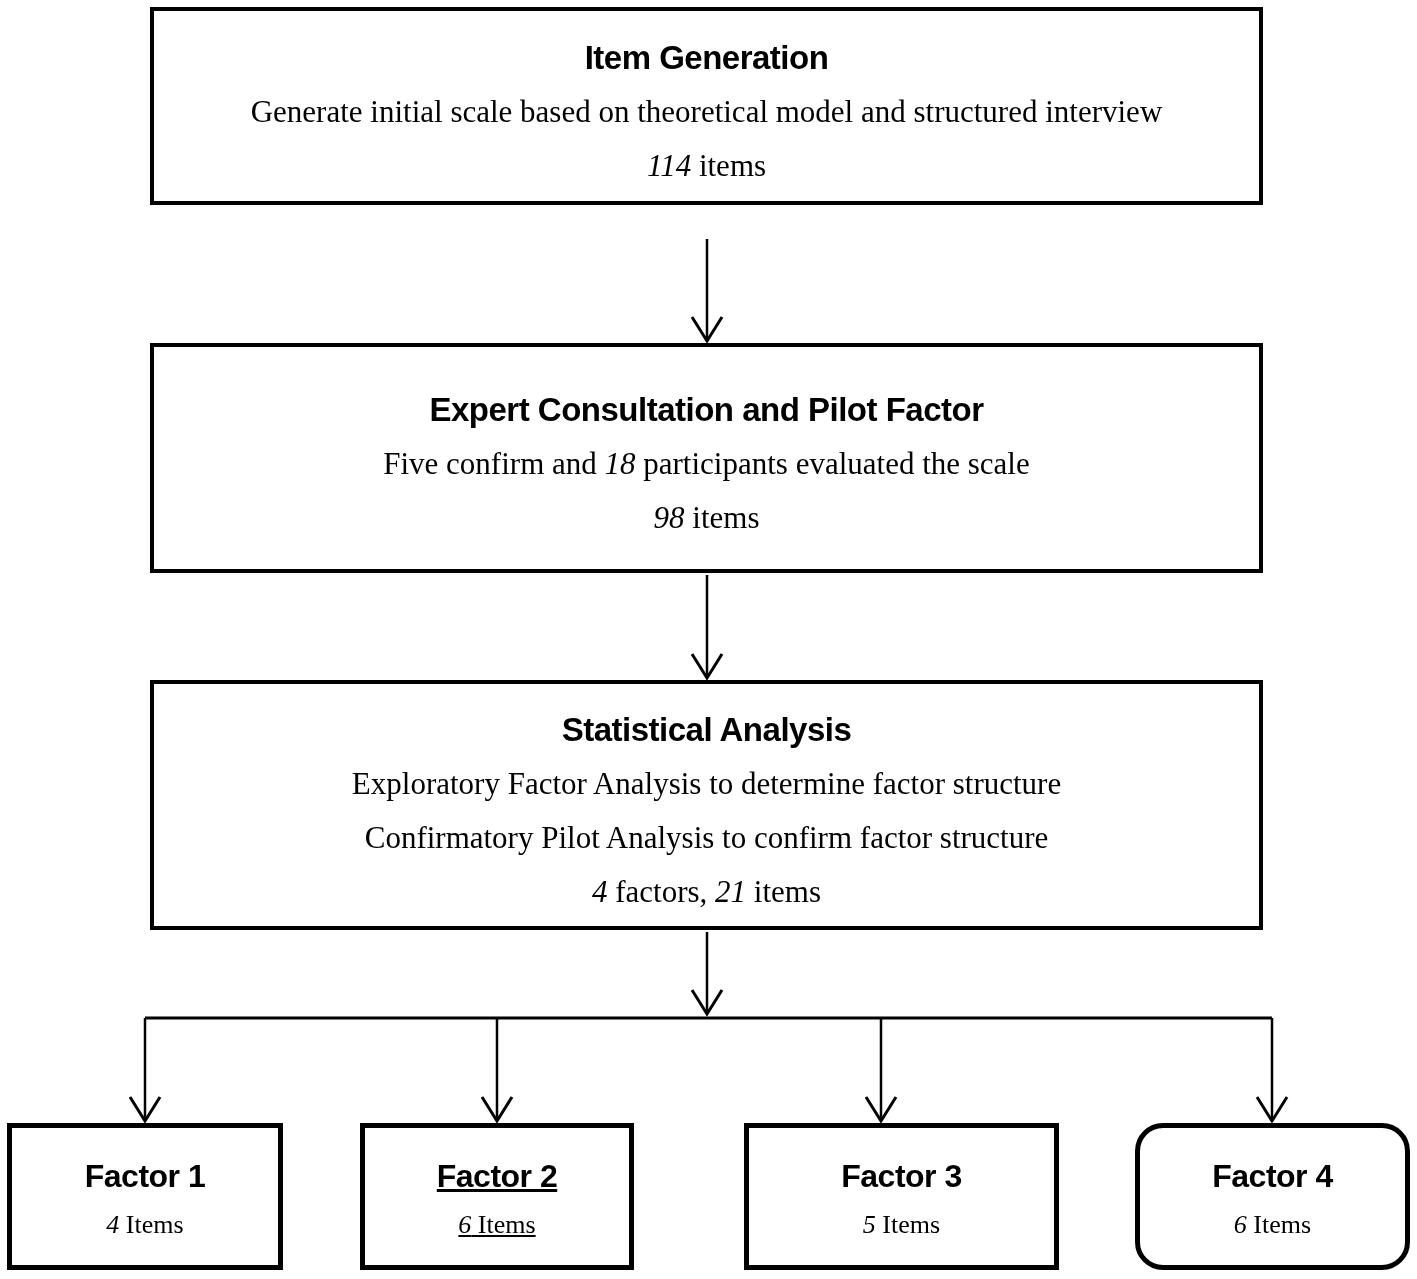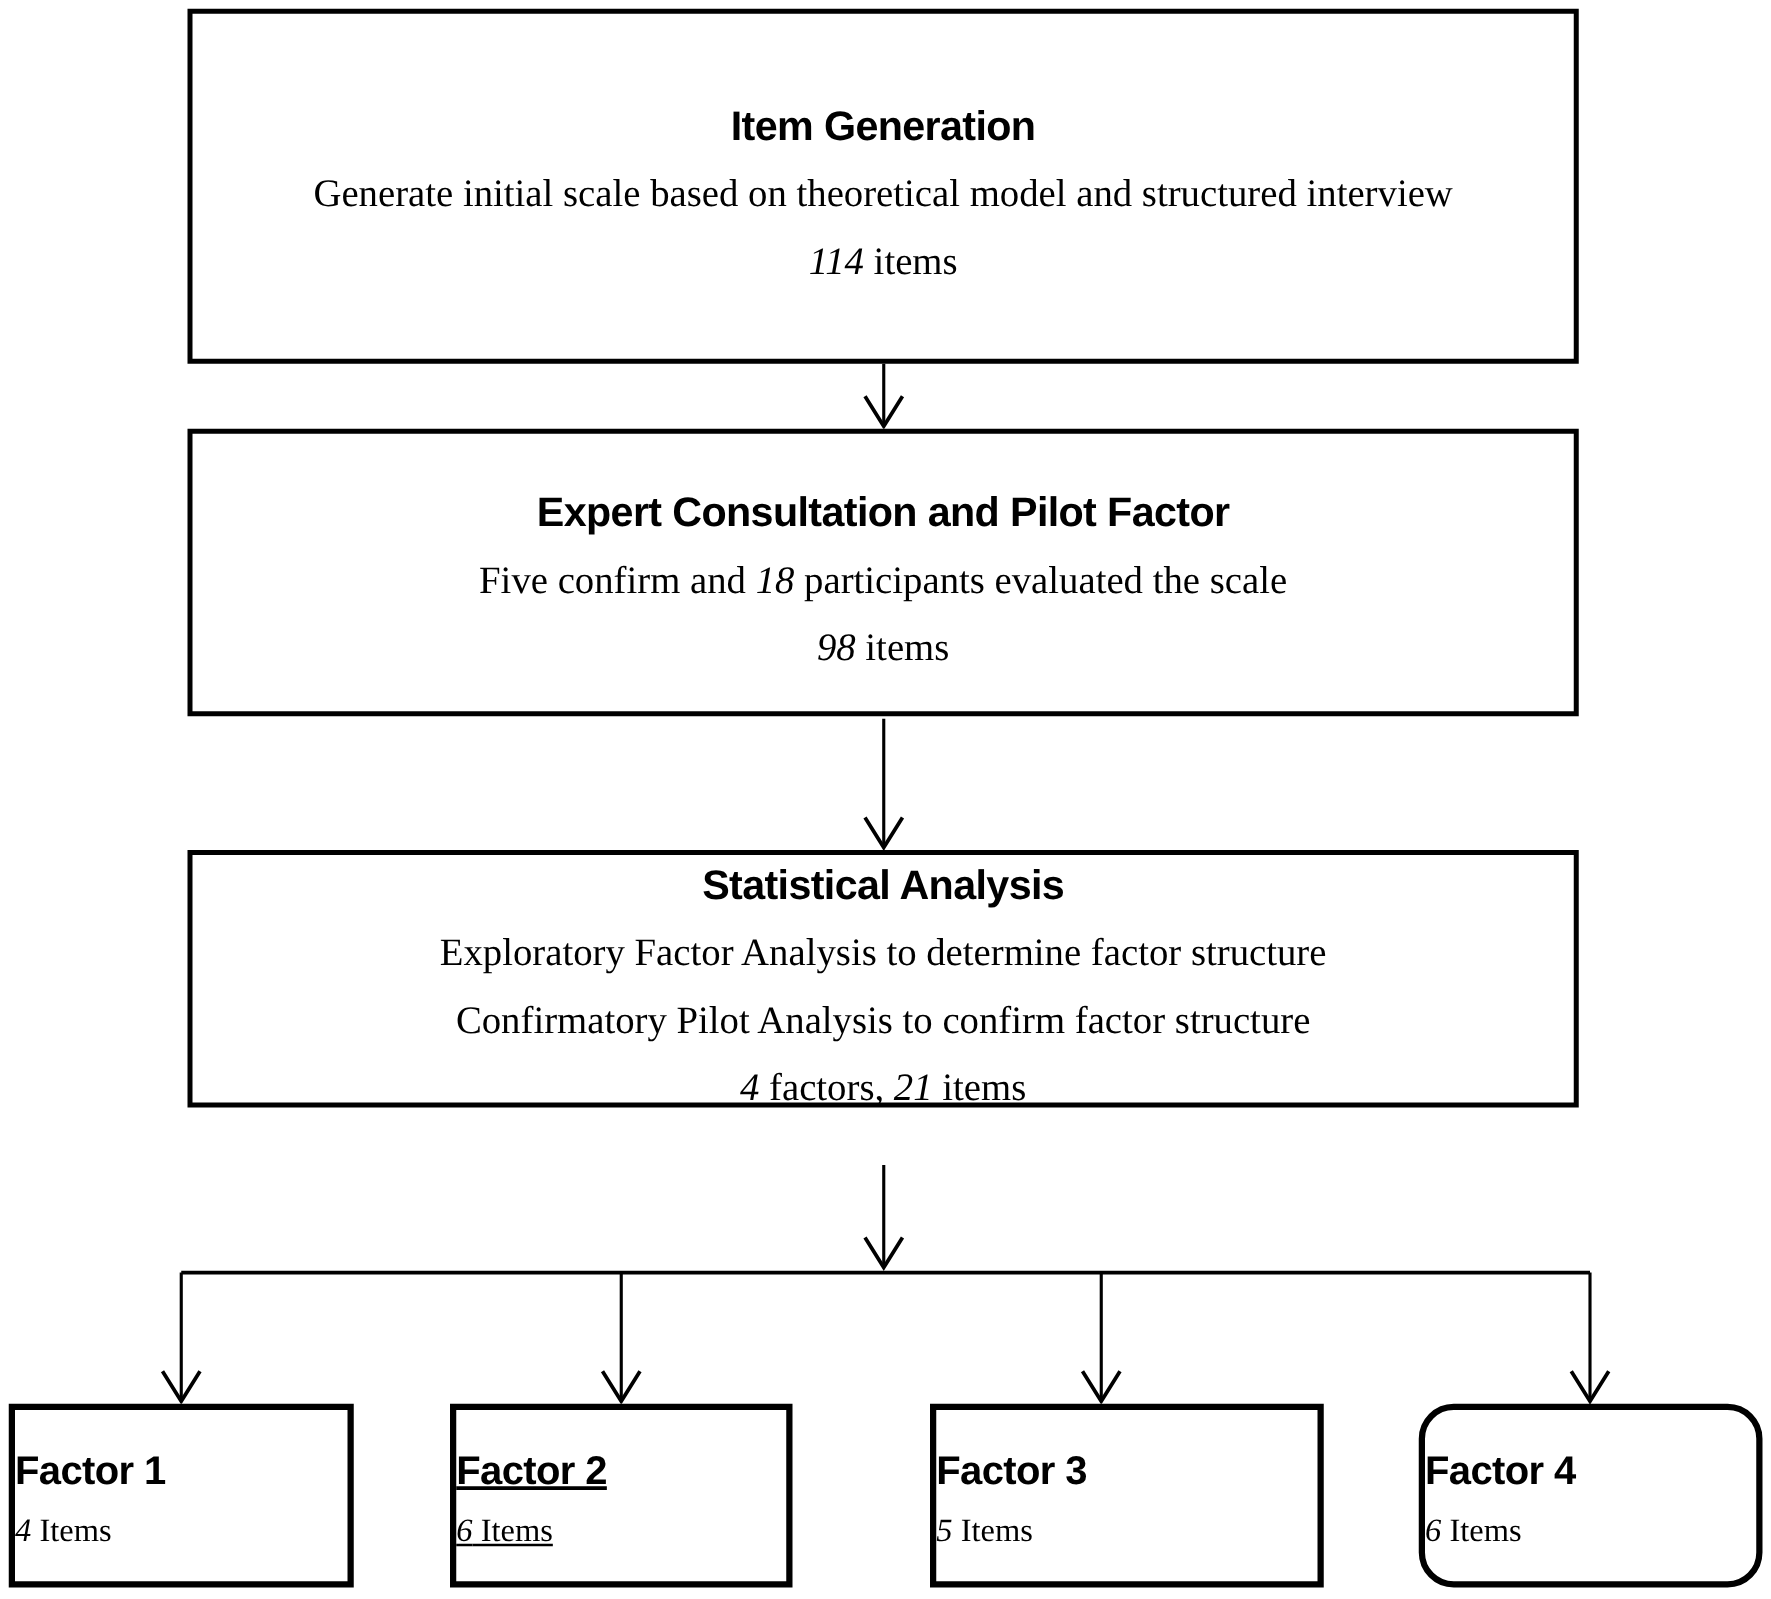--- a/index.html
+++ b/index.html
@@ -51,43 +51,43 @@
     border: 4px solid var(--line);
     background: var(--bg);
     display: flex;
     flex-direction: column;
     align-items: center;
     justify-content: center;
     row-gap: 15px;
     text-align: center;
     padding: 10px 20px 0 20px;
   }
-  .box-item-generation   { top: 7px;   height: 284px; }
+  .box-item-generation   { top: 7px;   height: 198px; }
   .box-expert-consultation { top: 343px; height: 230px; }
-  .box-statistical-analysis { top: 680px; height: 206px; }
+  .box-statistical-analysis { top: 680px; height: 250px; }
   .box-title {
     font-family: "Liberation Sans", sans-serif;
     font-weight: 700;
     font-size: 33px;
     line-height: 1.25;
     letter-spacing: -0.5px;
   }
   .box-line {
     font-size: 31px;
     line-height: 1.25;
   }
   .factorbox {
     position: absolute;
     top: 1123px;
     height: 147px;
     border: 5px solid var(--line);
     background: var(--bg);
     display: flex;
     flex-direction: column;
-    align-items: flex-start;
+    align-items: center;
     justify-content: center;
     row-gap: 14px;
     text-align: center;
     padding-top: 4px;
   }
   .factor-1 { left: 7px;    width: 276px; }
   .factor-2 { left: 360px;  width: 274px; text-decoration: underline; }
   .factor-3 { left: 744px;  width: 315px; }
   .factor-4 { left: 1135px; width: 275px; border-radius: 28px; }
   .factor-title {

